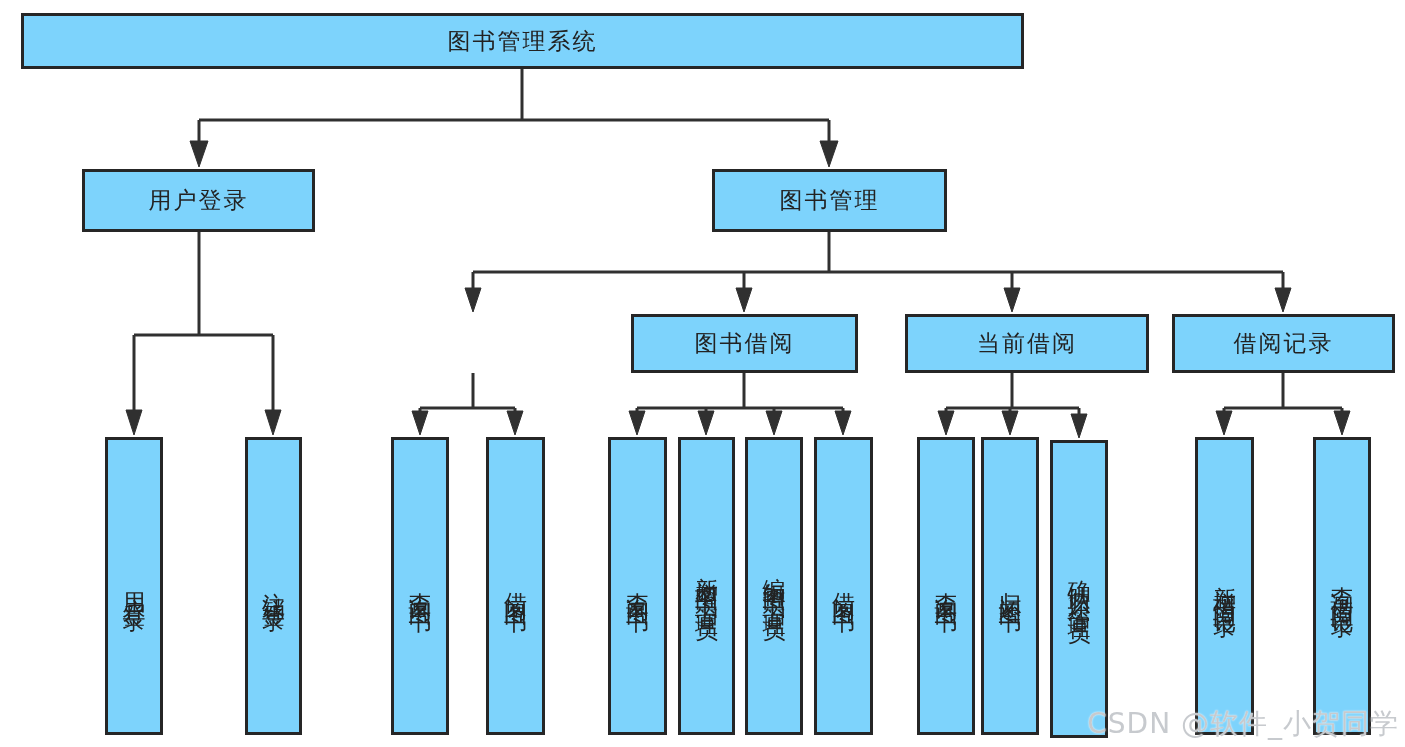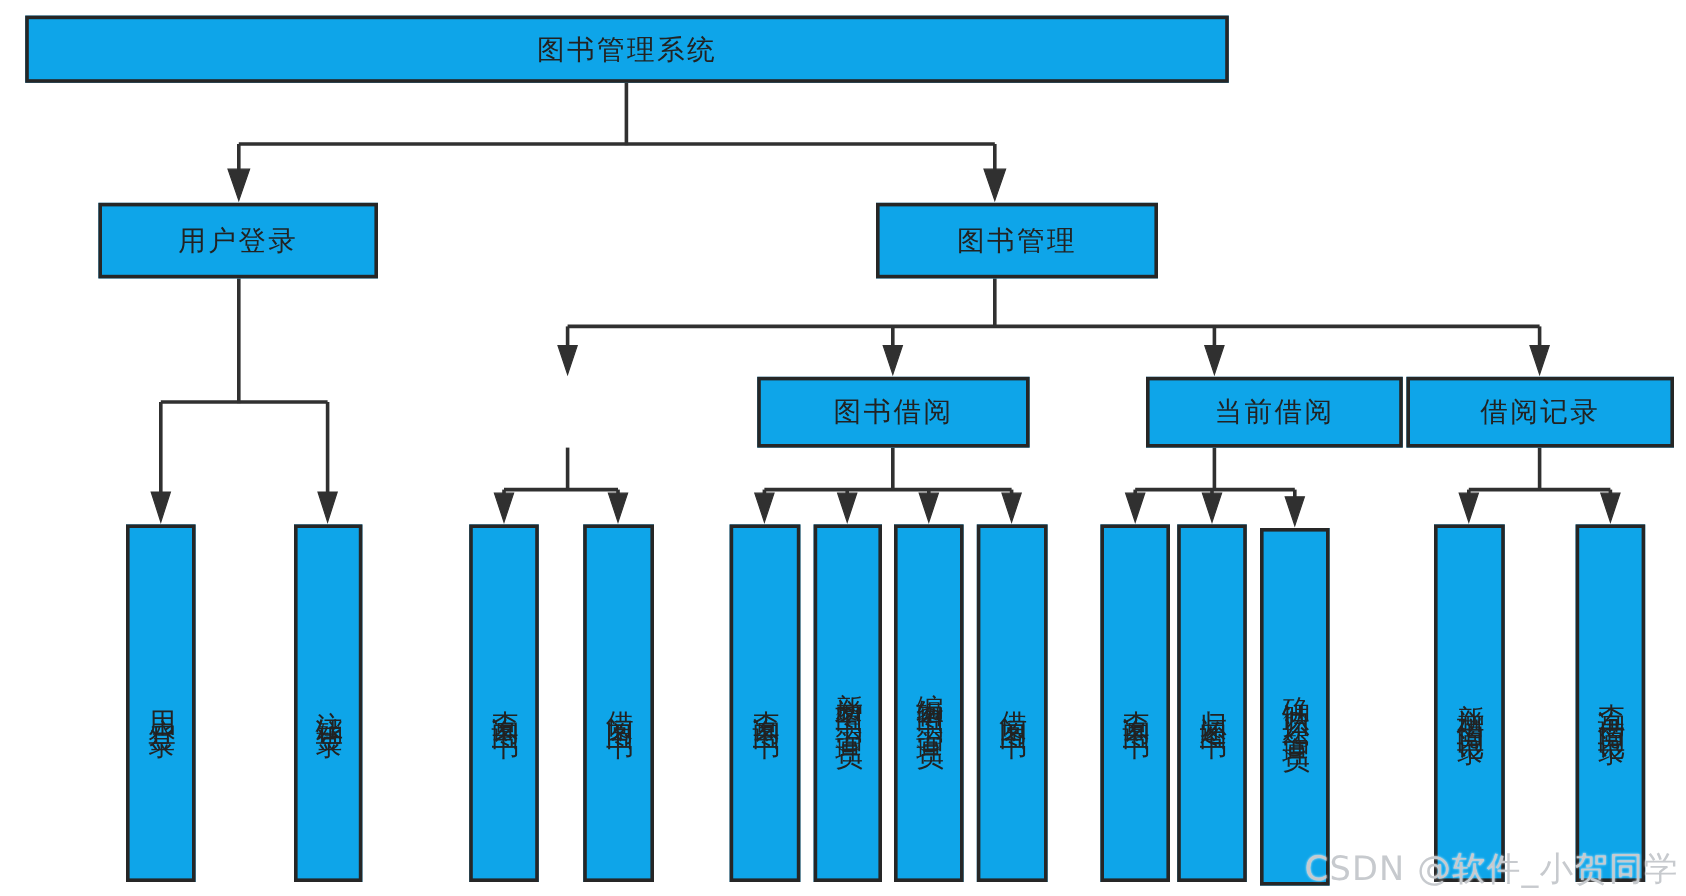--- a/index.html
+++ b/index.html
@@ -9,21 +9,21 @@
     background:#ffffff;
     font-family:"DejaVu Sans","Liberation Sans",sans-serif;
     overflow:hidden;
   }
   .wires{position:absolute;left:0;top:0;z-index:0;}
   .wires line{stroke:#303030;stroke-width:3;}
   .wires polygon{fill:#303030;stroke:#303030;}
   .node{
     position:absolute;
     box-sizing:border-box;
-    background:#0ea5e9;
+    background:#7dd3fc;
     border:3px solid #262626;
     display:flex;align-items:center;justify-content:center;
     z-index:1;
     color:#222222;
   }
   .node.h span{
     font-size:23px;letter-spacing:2px;white-space:nowrap;
   }
   .node.v span{
     writing-mode:vertical-rl;
@@ -125,28 +125,28 @@
     </g>
   </svg>
 
   <div class="node h" style="left:21px;top:13px;width:1003px;height:56px">
     <span>图书管理系统</span>
   </div>
 
   <div class="node h" style="left:82px;top:169px;width:233px;height:63px">
     <span>用户登录</span>
   </div>
-  <div class="node h" style="left:730px;top:169px;width:235px;height:63px">
+  <div class="node h" style="left:712px;top:169px;width:235px;height:63px">
     <span>图书管理</span>
   </div>
 
   <div class="node h" style="left:631px;top:314px;width:227px;height:59px">
     <span>图书借阅</span>
   </div>
-  <div class="node h" style="left:955px;top:314px;width:214px;height:59px">
+  <div class="node h" style="left:905px;top:314px;width:244px;height:59px">
     <span>当前借阅</span>
   </div>
   <div class="node h" style="left:1172px;top:314px;width:223px;height:59px">
     <span>借阅记录</span>
   </div>
 
   <div class="node v" style="left:105px;top:437px;width:58px;height:298px">
     <span>用户登录</span>
   </div>
   <div class="node v" style="left:245px;top:437px;width:57px;height:298px">

